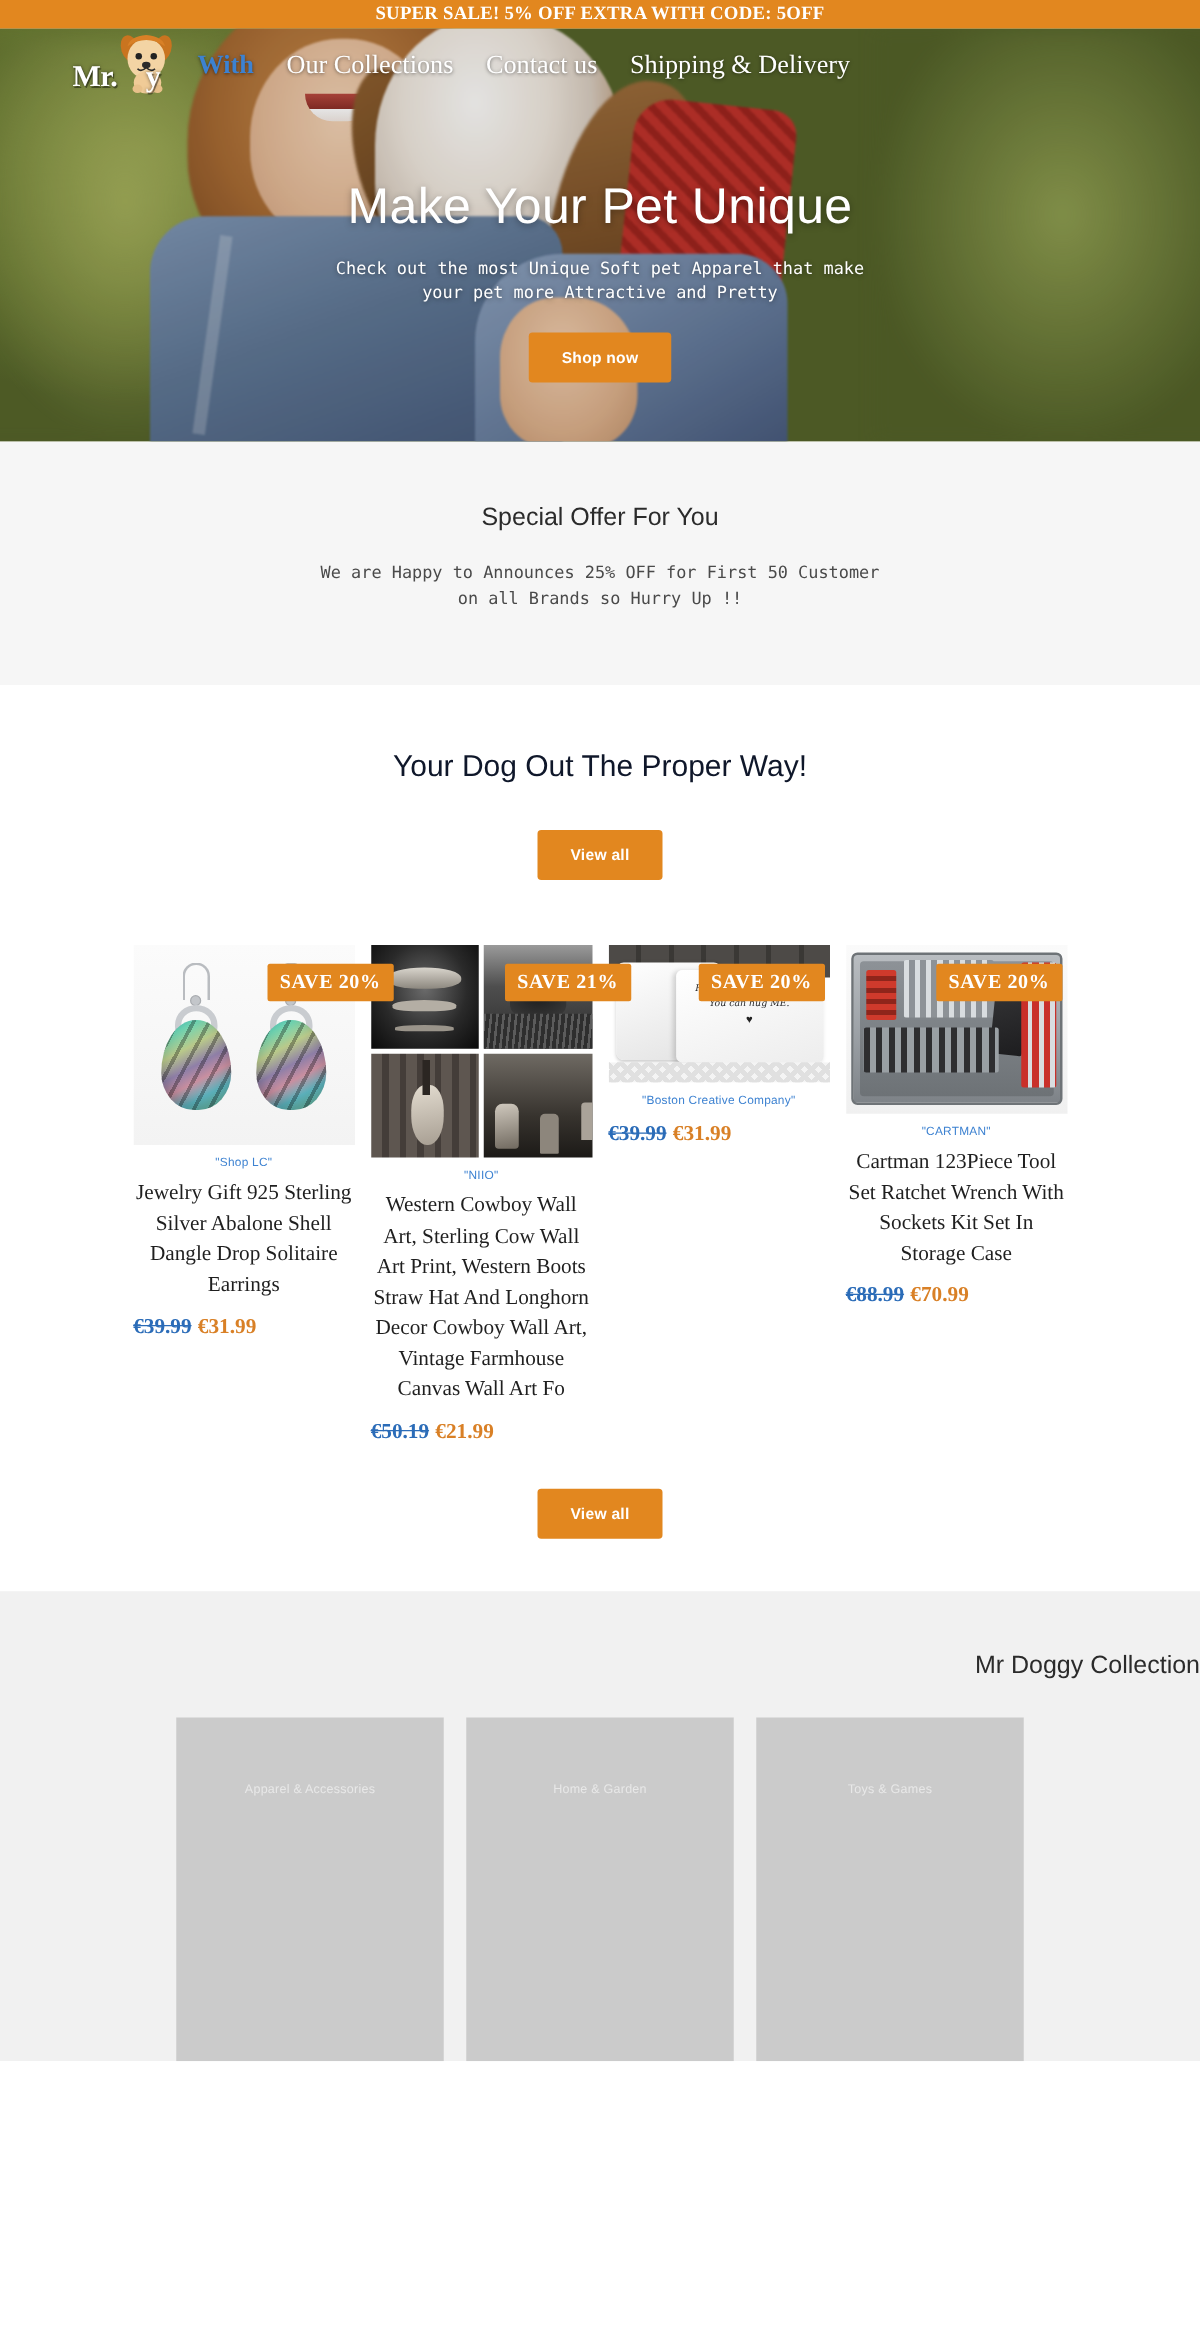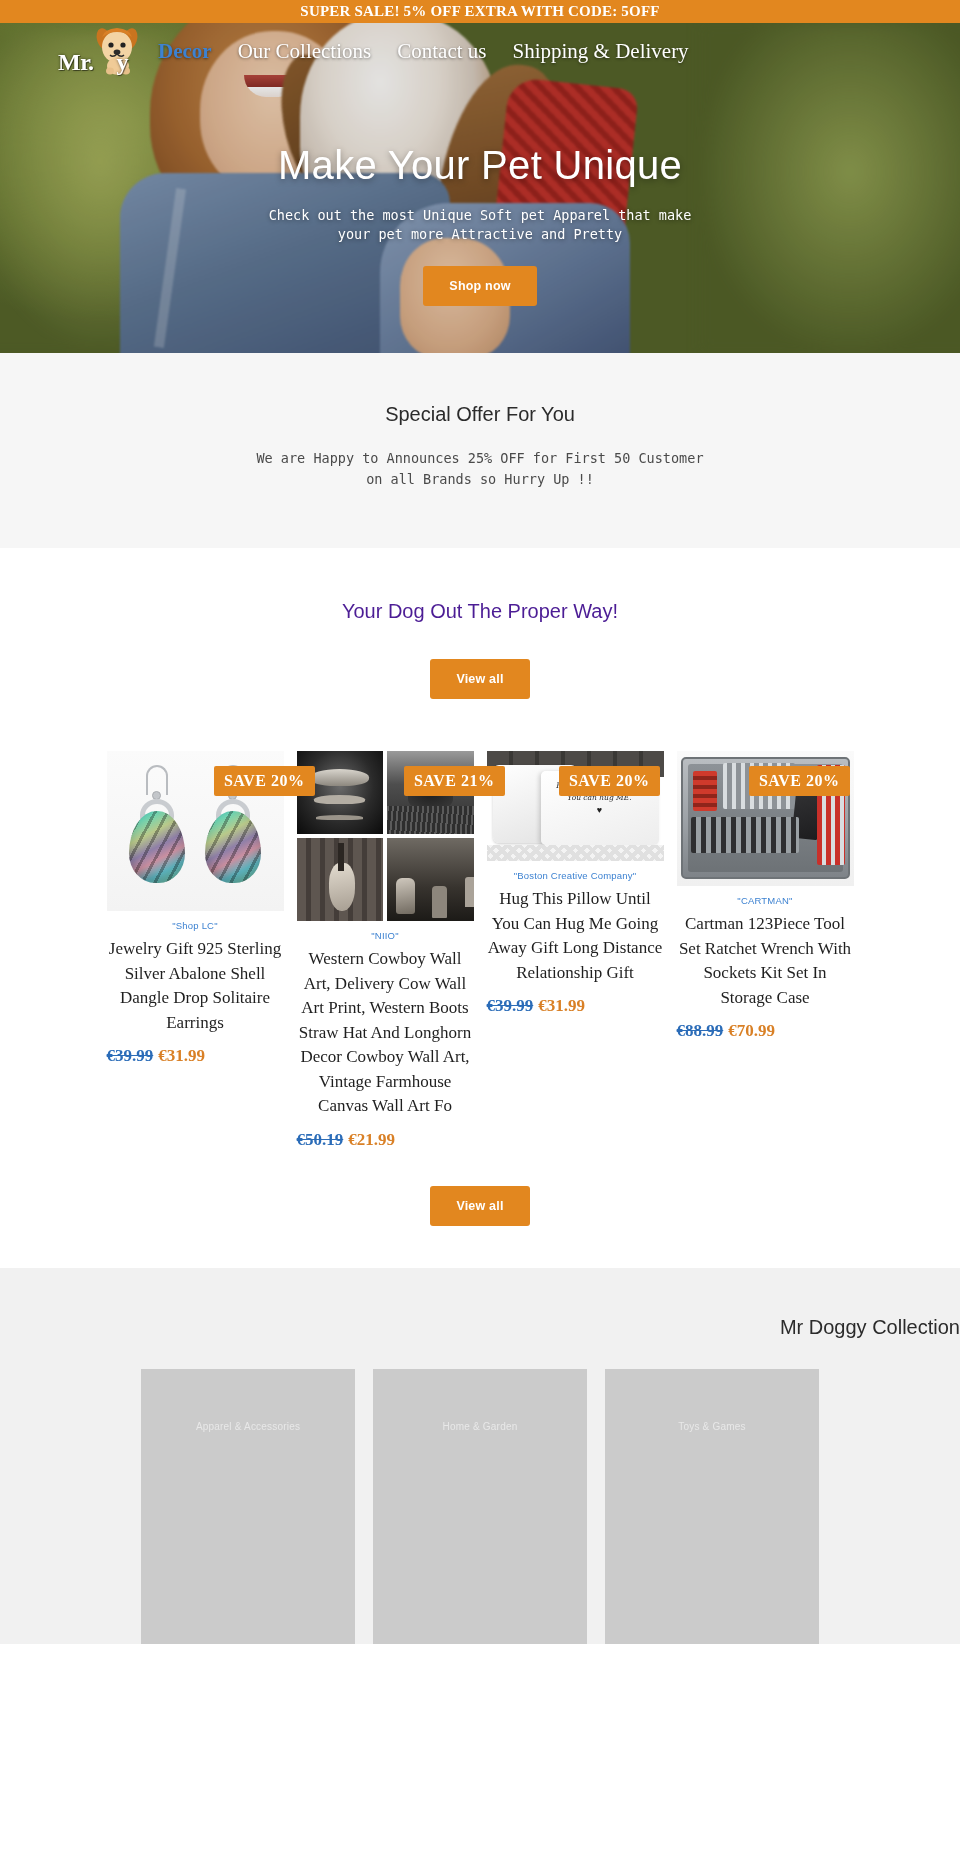--- a/index.html
+++ b/index.html
@@ -207,23 +207,23 @@
     line-height: 21px;
     color: #4a4a4a;
     max-width: 470px;
     margin: 0 auto;
   }
 
   
   .products { background: #ffffff; padding: 52px 0 0; }
   .section-title {
     text-align: center;
-    font-size: 20px;
+    font-size: 24px;
     font-weight: 400;
-    color: #4c1d95;
+    color: #0f172a;
     margin-bottom: 36px;
   }
   .center-btn { text-align: center; }
   .grid {
     display: flex;
     align-items: flex-start;
     justify-content: center;
     gap: 13px;
     padding: 52px 55px 0;
   }
@@ -499,21 +499,21 @@
         <path d="M25 29 Q21 33 18 30" stroke="#2b2b2b" stroke-width="1.4" fill="none"></path>
         <path d="M25 29 Q29 33 32 30" stroke="#2b2b2b" stroke-width="1.4" fill="none"></path>
         <ellipse cx="26" cy="41" rx="11" ry="9" fill="#f0cb97"></ellipse>
         <ellipse cx="18" cy="46" rx="4" ry="3.4" fill="#e8c08a"></ellipse>
         <ellipse cx="34" cy="46" rx="4" ry="3.4" fill="#e8c08a"></ellipse>
       </svg>
       <span class="logo-text"><span>Mr.</span><span style="opacity:0">xx</span><span>y</span></span>
     </div>
 
     <nav class="nav">
-      <span class="nav-item active">Decor</span>
+      <span class="nav-item active">With</span>
       <span class="nav-item">Our Collections</span>
       <span class="nav-item">Contact us</span>
       <span class="nav-item">Shipping &amp; Delivery</span>
     </nav>
   </div>
 
   <div class="hero-content">
     <div class="hero-title">Make Your Pet Unique</div>
     <div class="hero-sub">Check out the most Unique Soft pet Apparel that make your pet more Attractive and Pretty</div>
     <button class="btn">Shop now</button>
@@ -562,42 +562,41 @@
       <div class="card-media">
         <div class="img-grid4">
           <div class="ph ph-hats"></div>
           <div class="ph ph-cow"></div>
           <div class="ph ph-guitar"></div>
           <div class="ph ph-boots"></div>
         </div>
         <span class="badge">SAVE 21%</span>
       </div>
       <div class="card-vendor">"NIIO"</div>
-      <div class="card-title">Western Cowboy Wall Art, Delivery Cow Wall Art Print, Western Boots Straw Hat And Longhorn Decor Cowboy Wall Art, Vintage Farmhouse Canvas Wall Art Fo</div>
+      <div class="card-title">Western Cowboy Wall Art, Sterling Cow Wall Art Print, Western Boots Straw Hat And Longhorn Decor Cowboy Wall Art, Vintage Farmhouse Canvas Wall Art Fo</div>
       <div class="card-prices">
         <span class="price-old">€50.19</span><span class="price-new">€21.99</span>
       </div>
     </div>
 
     <div class="card">
       <div class="card-media">
         <div class="img-pillow">
           <div class="pillow-head"></div>
           <div class="pillow-back"></div>
           <div class="pillow-front">
             <div class="pillow-line">Hug this PILLOW until</div>
             <div class="pillow-line">You can hug ME.</div>
             <div class="pillow-heart">♥</div>
           </div>
           <div class="pillow-floor"></div>
         </div>
         <span class="badge inside">SAVE 20%</span>
       </div>
       <div class="card-vendor">"Boston Creative Company"</div>
-      <div class="card-title">Hug This Pillow Until You Can Hug Me Going Away Gift Long Distance Relationship Gift</div>
       <div class="card-prices">
         <span class="price-old">€39.99</span><span class="price-new">€31.99</span>
       </div>
     </div>
 
     <div class="card">
       <div class="card-media">
         <div class="img-tools">
           <div class="tool-case"></div>
           <div class="tool-row wrenches"></div>

